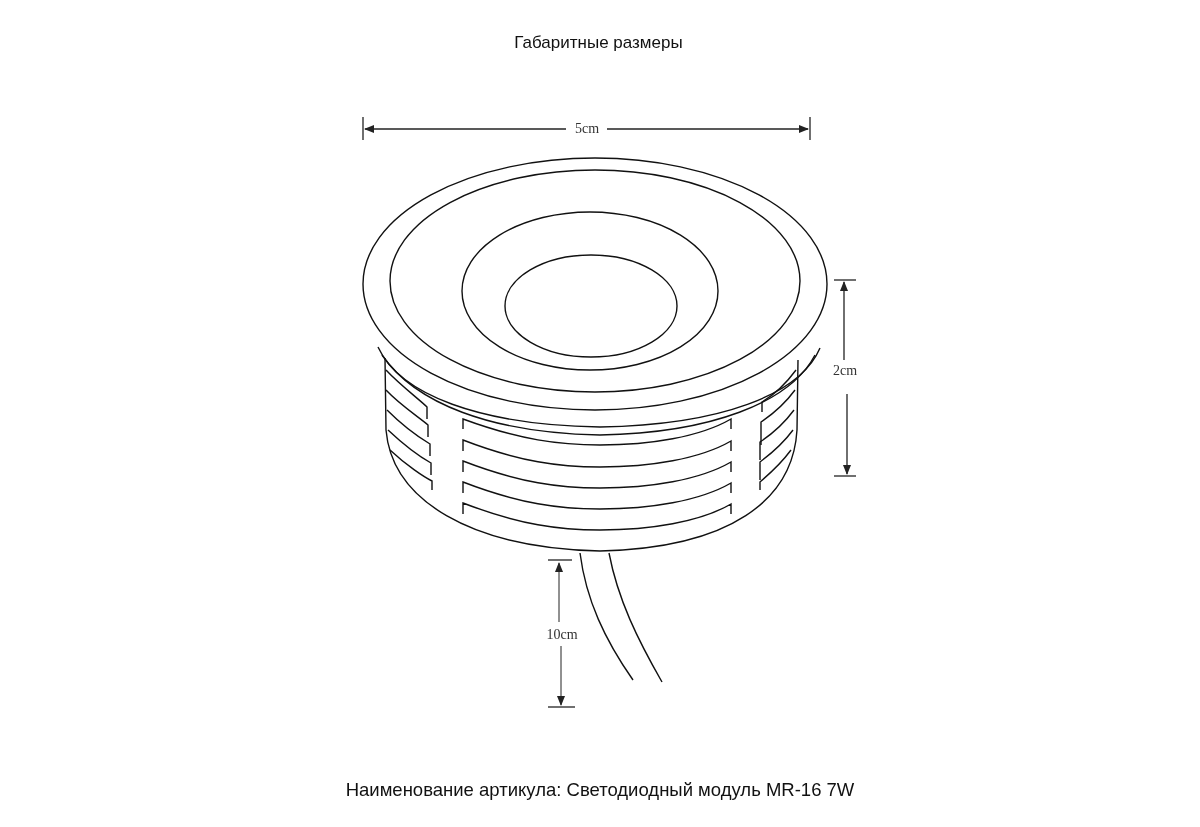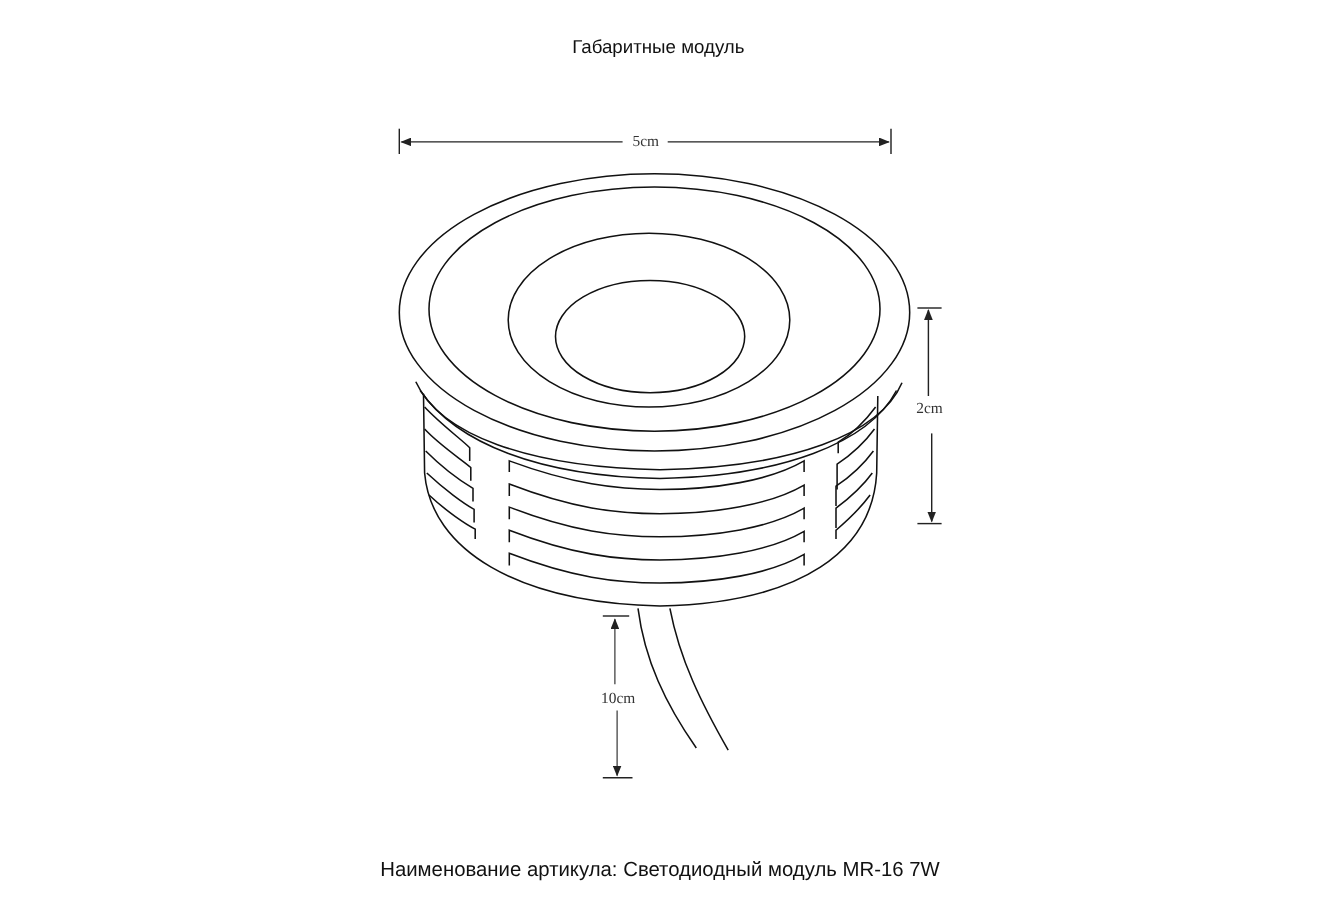--- a/index.html
+++ b/index.html
@@ -11,21 +11,21 @@
     .caption {
       position: absolute; left: 0; top: 779px; width: 1200px; text-align: center;
       font-family: "Liberation Sans", sans-serif; font-size: 18.5px; color: #111;
     }
     svg.drawing { position: absolute; left: 0; top: 0; }
     .dimlabel { font-family: "Liberation Serif", serif; font-size: 14px; fill: #333; }
   </style>
 </head>
 <body>
 
-<div class="title">Габаритные модуль</div>
+<div class="title">Габаритные размеры</div>
 
 <svg class="drawing" width="1200" height="827" viewBox="0 0 1200 827" xmlns="http://www.w3.org/2000/svg">
   <defs>
     <marker id="arrowhead" markerWidth="10" markerHeight="8" refX="9" refY="4" orient="auto" markerUnits="userSpaceOnUse">
       <path d="M0,0 L10,4 L0,8 Z" fill="#222"></path>
     </marker>
   </defs>
 
   <g>
     <line x1="363" y1="117" x2="363" y2="140" stroke="#222" stroke-width="1.3"></line>

